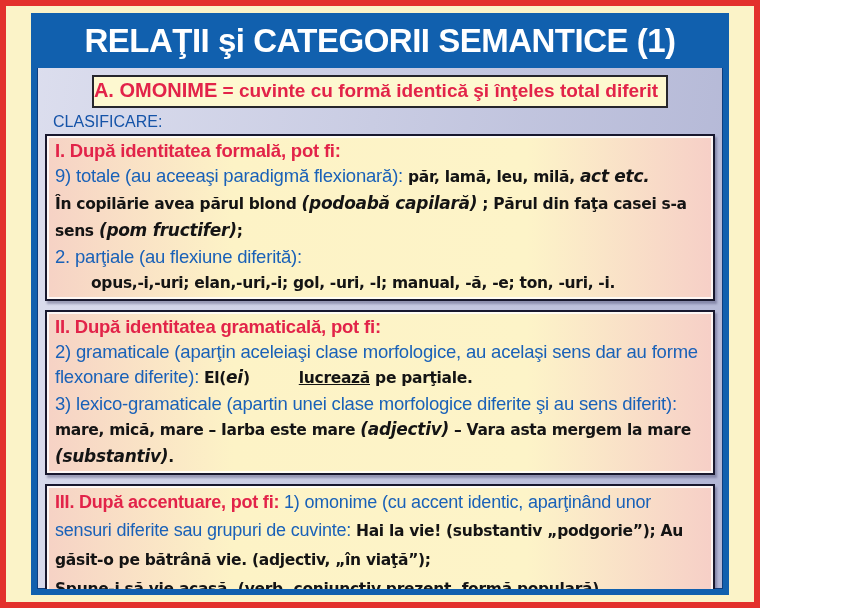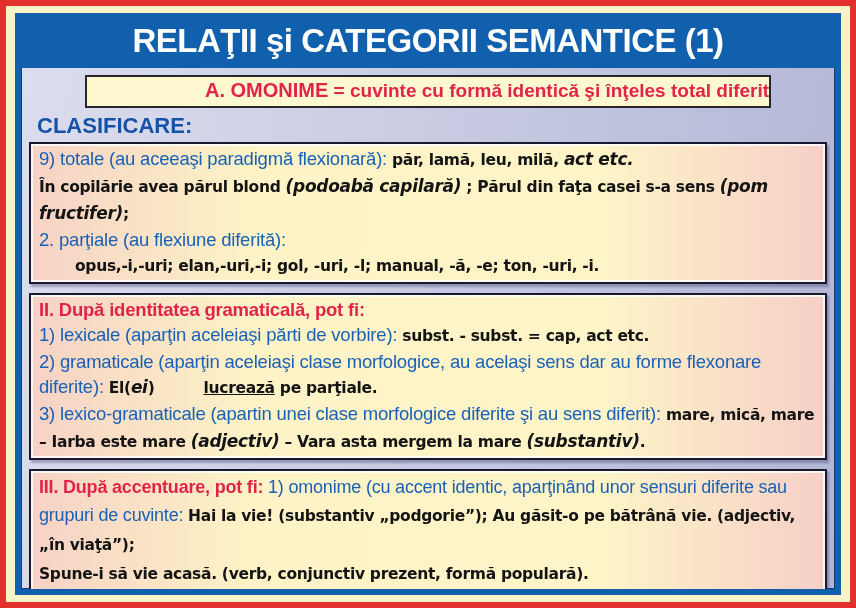--- a/index.html
+++ b/index.html
@@ -1,39 +1,39 @@
 <!DOCTYPE html>
 <html><head>
 <meta charset="utf-8">
 <style>
   html,body{margin:0;padding:0;background:#fff;}
   .poster{
-    position:relative;width:856px;height:608px;box-sizing:border-box;
-    background:#fbf3c8;border:6px solid #e3302c;padding:7px 9px;
+    position:relative;width:760px;height:608px;box-sizing:border-box;
+    background:#fbf3c8;border:6px solid #e3302c;padding:7px 25px;
     font-family:"Liberation Sans",sans-serif;overflow:hidden;
   }
   .frame{
     box-sizing:border-box;width:100%;height:100%;
     border:6px solid #1160ae;box-shadow:inset 0 0 0 1px #0d3d7e;
     background:linear-gradient(100deg,#dcdeee 0%,#c9cce3 45%,#b2b6d5 100%);
     display:flex;flex-direction:column;overflow:hidden;
   }
   .titlebar{
     flex:0 0 auto;background:#1160ae;color:#ffffff;text-align:center;
     font-weight:bold;font-size:33px;letter-spacing:-0.5px;padding:3px 0 8px;
   }
   .content{flex:1;display:flex;flex-direction:column;padding:5px 8px 2px;overflow:hidden;}
   .note{
     box-sizing:border-box;width:86%;margin:2px auto 5px;
     background:#fdf8d0;border:2px solid #26262c;
-    text-align:right;padding:2px 0 4px;
+    text-align:left;padding:2px 0 4px;
     font-size:19px;font-weight:bold;color:#e22349;
   }
   .note .note-label{font-size:20px;}
-  .clasif{color:#1553a8;font-weight:bold;font-size:22px;margin:0 0 3px 8px;}
+  .clasif{color:#1553a8;font-weight:normal;font-size:16px;margin:0 0 3px 8px;}
   .box{
     box-sizing:border-box;border:2px solid #18182e;
     background:linear-gradient(90deg,#f6d2c5 0%,#fdf3c6 28%,#fdf4c8 72%,#f6cfc7 100%);
     box-shadow:inset 0 0 0 2px rgba(255,255,255,0.8),2px 3px 2px rgba(50,50,90,0.35);
     padding:2px 8px 3px;margin-bottom:9px;
   }
   .box:last-child{margin-bottom:0;}
   .line{font-size:18.5px;line-height:25px;letter-spacing:-0.2px;}
   .box-iii .line{line-height:28px;font-size:18px;}
   .indent{padding-left:36px;}
@@ -54,39 +54,39 @@
     <div class="content">
 
       <div class="note">
         <span class="note-label">A. OMONIME</span><span> = cuvinte cu formă identică şi înţeles total diferit</span>
       </div>
 
       <div class="clasif">CLASIFICARE:</div>
 
       <div class="box box-i">
         <div class="line">
+          <span class="sr">I. După identitatea formală, pot fi:</span>
+        </div>
+        <div class="line">
           <span class="sb">9) totale (au aceeaşi paradigmă flexionară): </span><span class="se">păr, lamă, leu, milă, </span><span class="sei">act etc.</span>
         </div>
         <div class="line">
           <span class="se">În copilărie avea părul blond </span><span class="sei">(podoabă capilară)</span><span class="se"> ; Părul din faţa casei s-a sens </span><span class="sei">(pom fructifer)</span><span class="se">;</span>
         </div>
         <div class="line">
           <span class="sb">2. parţiale (au flexiune diferită):</span>
         </div>
         <div class="line indent">
           <span class="se">opus,-i,-uri; elan,-uri,-i; gol, -uri, -l; manual,  -ă, -e; ton, -uri, -i.</span>
         </div>
       </div>
 
       <div class="box box-ii">
         <div class="line">
           <span class="sr">II. După identitatea gramaticală, pot fi:</span>
-        </div>
-        <div class="line">
-          <span class="sb">1) lexicale (aparţin aceleiaşi părti de vorbire): </span><span class="se">subst. - subst. = cap, act etc.</span>
         </div>
         <div class="line">
           <span class="sb">2) gramaticale (aparţin aceleiaşi clase morfologice, au acelaşi sens dar au forme flexonare diferite): </span><span class="se">El(</span><span class="sei">ei</span><span class="se">) </span><span class="seu">lucrează</span><span class="se"> pe parţiale.</span>
         </div>
         <div class="line">
           <span class="sb">3) lexico-gramaticale (apartin unei clase morfologice diferite şi au sens diferit): </span><span class="se">mare, mică, mare – Iarba este mare </span><span class="sei">(adjectiv)</span><span class="se"> – Vara asta mergem la mare </span><span class="sei">(substantiv)</span><span class="se">.</span>
         </div>
       </div>
 
       <div class="box box-iii">

